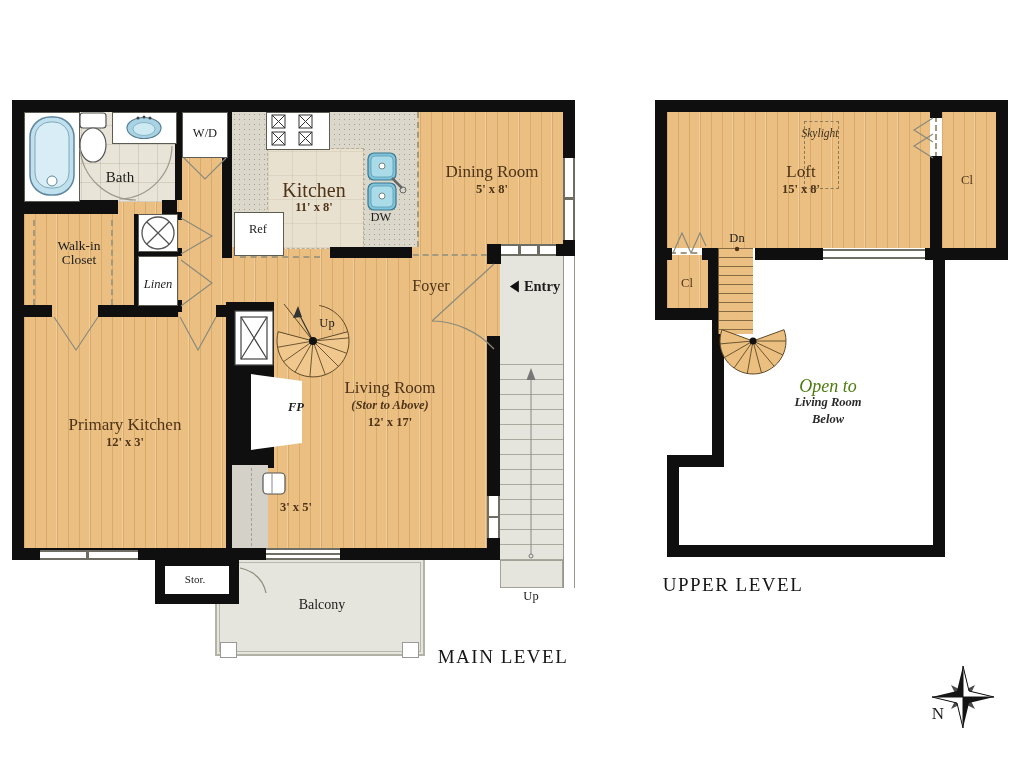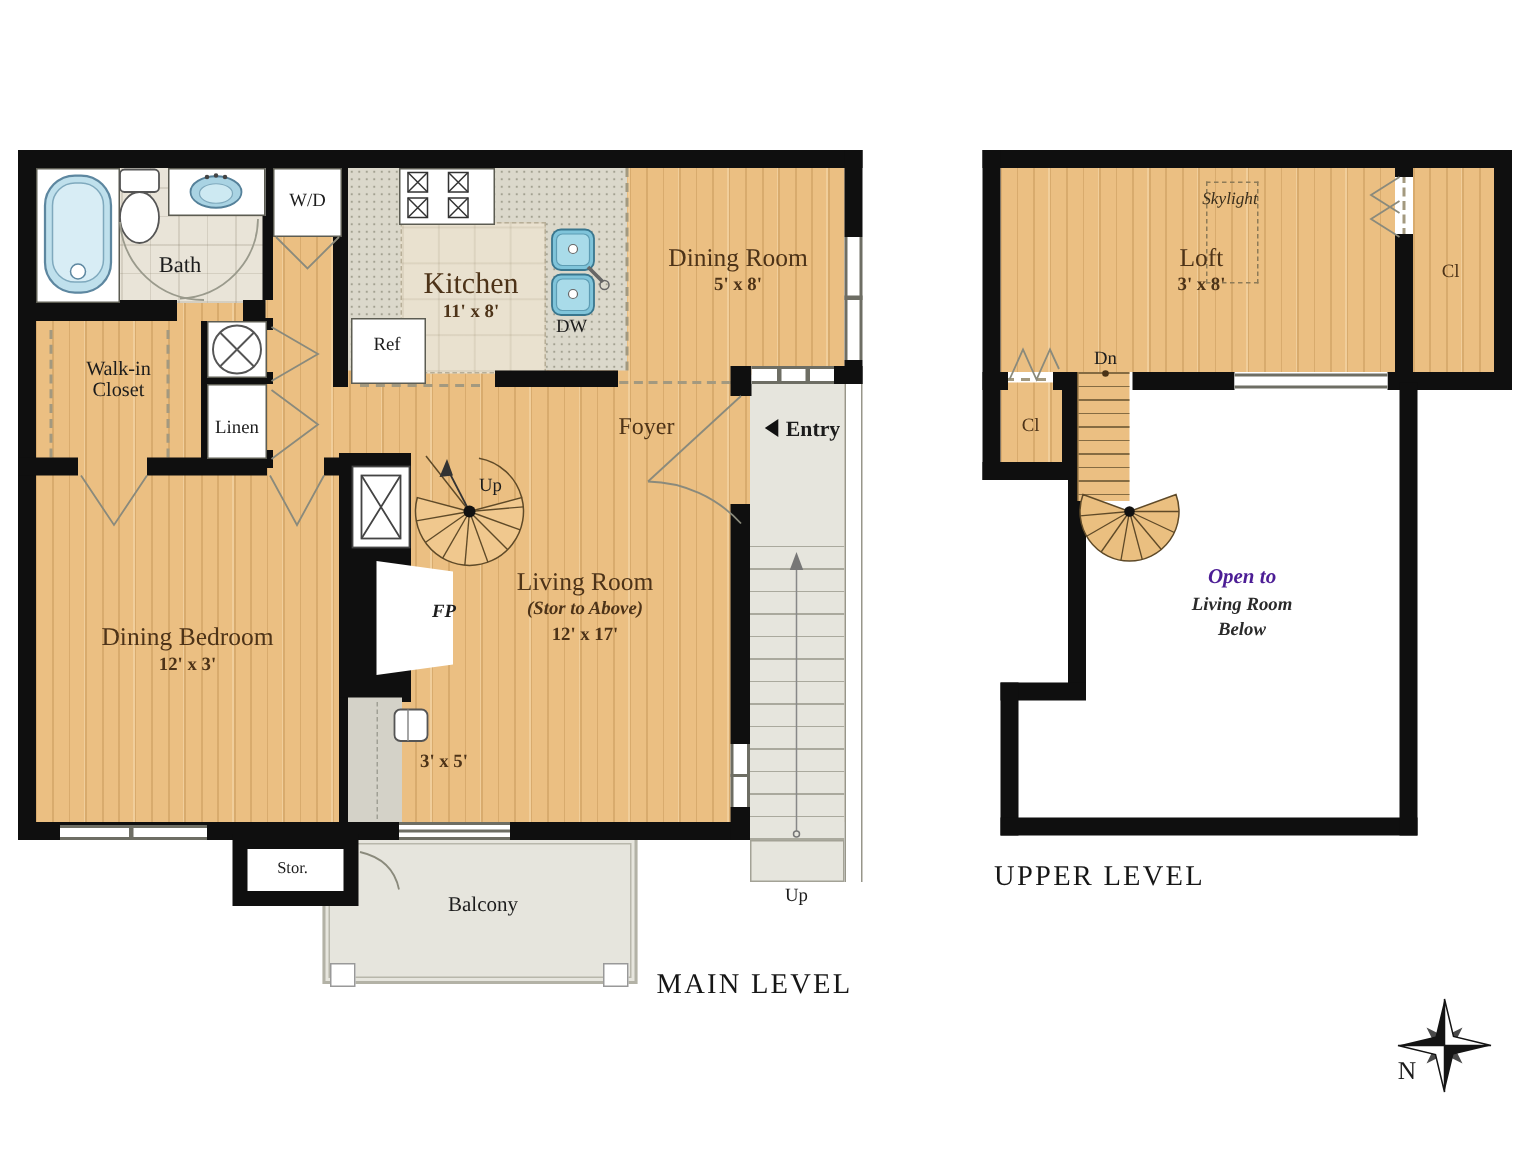--- a/index.html
+++ b/index.html
@@ -127,29 +127,29 @@
 
     <div class="lbl" style="left:120px;top:178px;font-size:15px;">Bath</div>
     <div class="lbl small" style="left:205px;top:134px;">W/D</div>
     <div class="lbl name brown" style="left:314px;top:190px;font-size:20px;">Kitchen</div>
     <div class="lbl dims brown" style="left:314px;top:208px;">11' x 8'</div>
     <div class="lbl small" style="left:258px;top:230px;">Ref</div>
     <div class="lbl small" style="left:381px;top:218px;">DW</div>
     <div class="lbl name brown" style="left:492px;top:172px;">Dining Room</div>
     <div class="lbl dims brown" style="left:492px;top:190px;">5' x 8'</div>
     <div class="lbl" style="left:79px;top:253px;font-size:13.5px;white-space:normal;width:68px;">Walk-in Closet</div>
-    <div class="lbl small" style="left:158px;top:285px;">Linen</div>
+    <div class="lbl small" style="left:158px;top:285px;font-style:italic;">Linen</div>
     <div class="lbl brown" style="left:431px;top:286px;font-size:16px;">Foyer</div>
     <div class="lbl" style="left:535px;top:287px;font-size:14.5px;font-weight:bold;">
       <span class="arrow-left"></span><span>Entry</span>
     </div>
     <div class="lbl name brown" style="left:390px;top:388px;">Living Room</div>
     <div class="lbl ital brown" style="left:390px;top:406px;font-size:12.5px;font-weight:bold;">(Stor to Above)</div>
     <div class="lbl dims brown" style="left:390px;top:423px;">12' x 17'</div>
-    <div class="lbl name brown" style="left:125px;top:425px;">Dining Bedroom</div>
+    <div class="lbl name brown" style="left:125px;top:425px;">Primary Kitchen</div>
     <div class="lbl dims brown" style="left:125px;top:443px;">12' x 3'</div>
     <div class="lbl small" style="left:296px;top:408px;font-weight:bold;font-style:italic;">FP</div>
     <div class="lbl dims brown" style="left:296px;top:508px;">3' x 5'</div>
     <div class="lbl small" style="left:327px;top:324px;">Up</div>
     <div class="lbl" style="left:195px;top:580px;font-size:11px;z-index:45;">Stor.</div>
     <div class="lbl" style="left:322px;top:605px;font-size:14px;">Balcony</div>
     <div class="lbl small" style="left:531px;top:597px;">Up</div>
     <div class="lbl title" style="left:503px;top:657px;">MAIN LEVEL</div>
   </div>
 
@@ -177,25 +177,25 @@
     <div class="wall" style="left:667px;top:455px;width:12px;height:102px;"></div>
     <div class="wall" style="left:667px;top:545px;width:278px;height:12px;"></div>
     <div class="wall" style="left:933px;top:255px;width:12px;height:302px;"></div>
 
     <div class="dashv" style="left:804px;top:121px;height:66px;width:33px;border:1.5px dashed #8d7b57;"></div>
     <div class="dashv" style="left:935px;top:116px;height:42px;"></div>
     <div class="dashh" style="left:670px;top:252px;width:38px;"></div>
 
     <div class="lbl ital" style="left:820px;top:133px;font-size:11.5px;font-weight:normal;color:#3a2f1d;z-index:41;">Skylight</div>
     <div class="lbl name brown" style="left:801px;top:172px;z-index:41;">Loft</div>
-    <div class="lbl dims brown" style="left:801px;top:190px;z-index:41;">3' x 8'</div>
+    <div class="lbl dims brown" style="left:801px;top:190px;z-index:41;">15' x 8'</div>
     <div class="lbl small brown" style="left:967px;top:181px;">Cl</div>
     <div class="lbl small brown" style="left:687px;top:284px;">Cl</div>
     <div class="lbl small" style="left:737px;top:239px;">Dn</div>
-    <div class="lbl ital" style="left:828px;top:386px;font-size:14px;font-weight:bold;color:#4c1d95;">Open to</div>
+    <div class="lbl ital" style="left:828px;top:386px;font-size:18px;font-weight:normal;color:#4d7c0f;">Open to</div>
     <div class="lbl ital" style="left:828px;top:403px;font-size:12.5px;font-weight:bold;color:#2a2a2a;">Living Room</div>
     <div class="lbl ital" style="left:828px;top:420px;font-size:12.5px;font-weight:bold;color:#2a2a2a;">Below</div>
     <div class="lbl title" style="left:733px;top:585px;">UPPER LEVEL</div>
   </div>
 
   <div class="lbl" style="left:938px;top:714px;font-size:17px;">N</div>
 
   <svg class="overlay" width="1024" height="768" viewBox="0 0 1024 768">
 
     <g>

